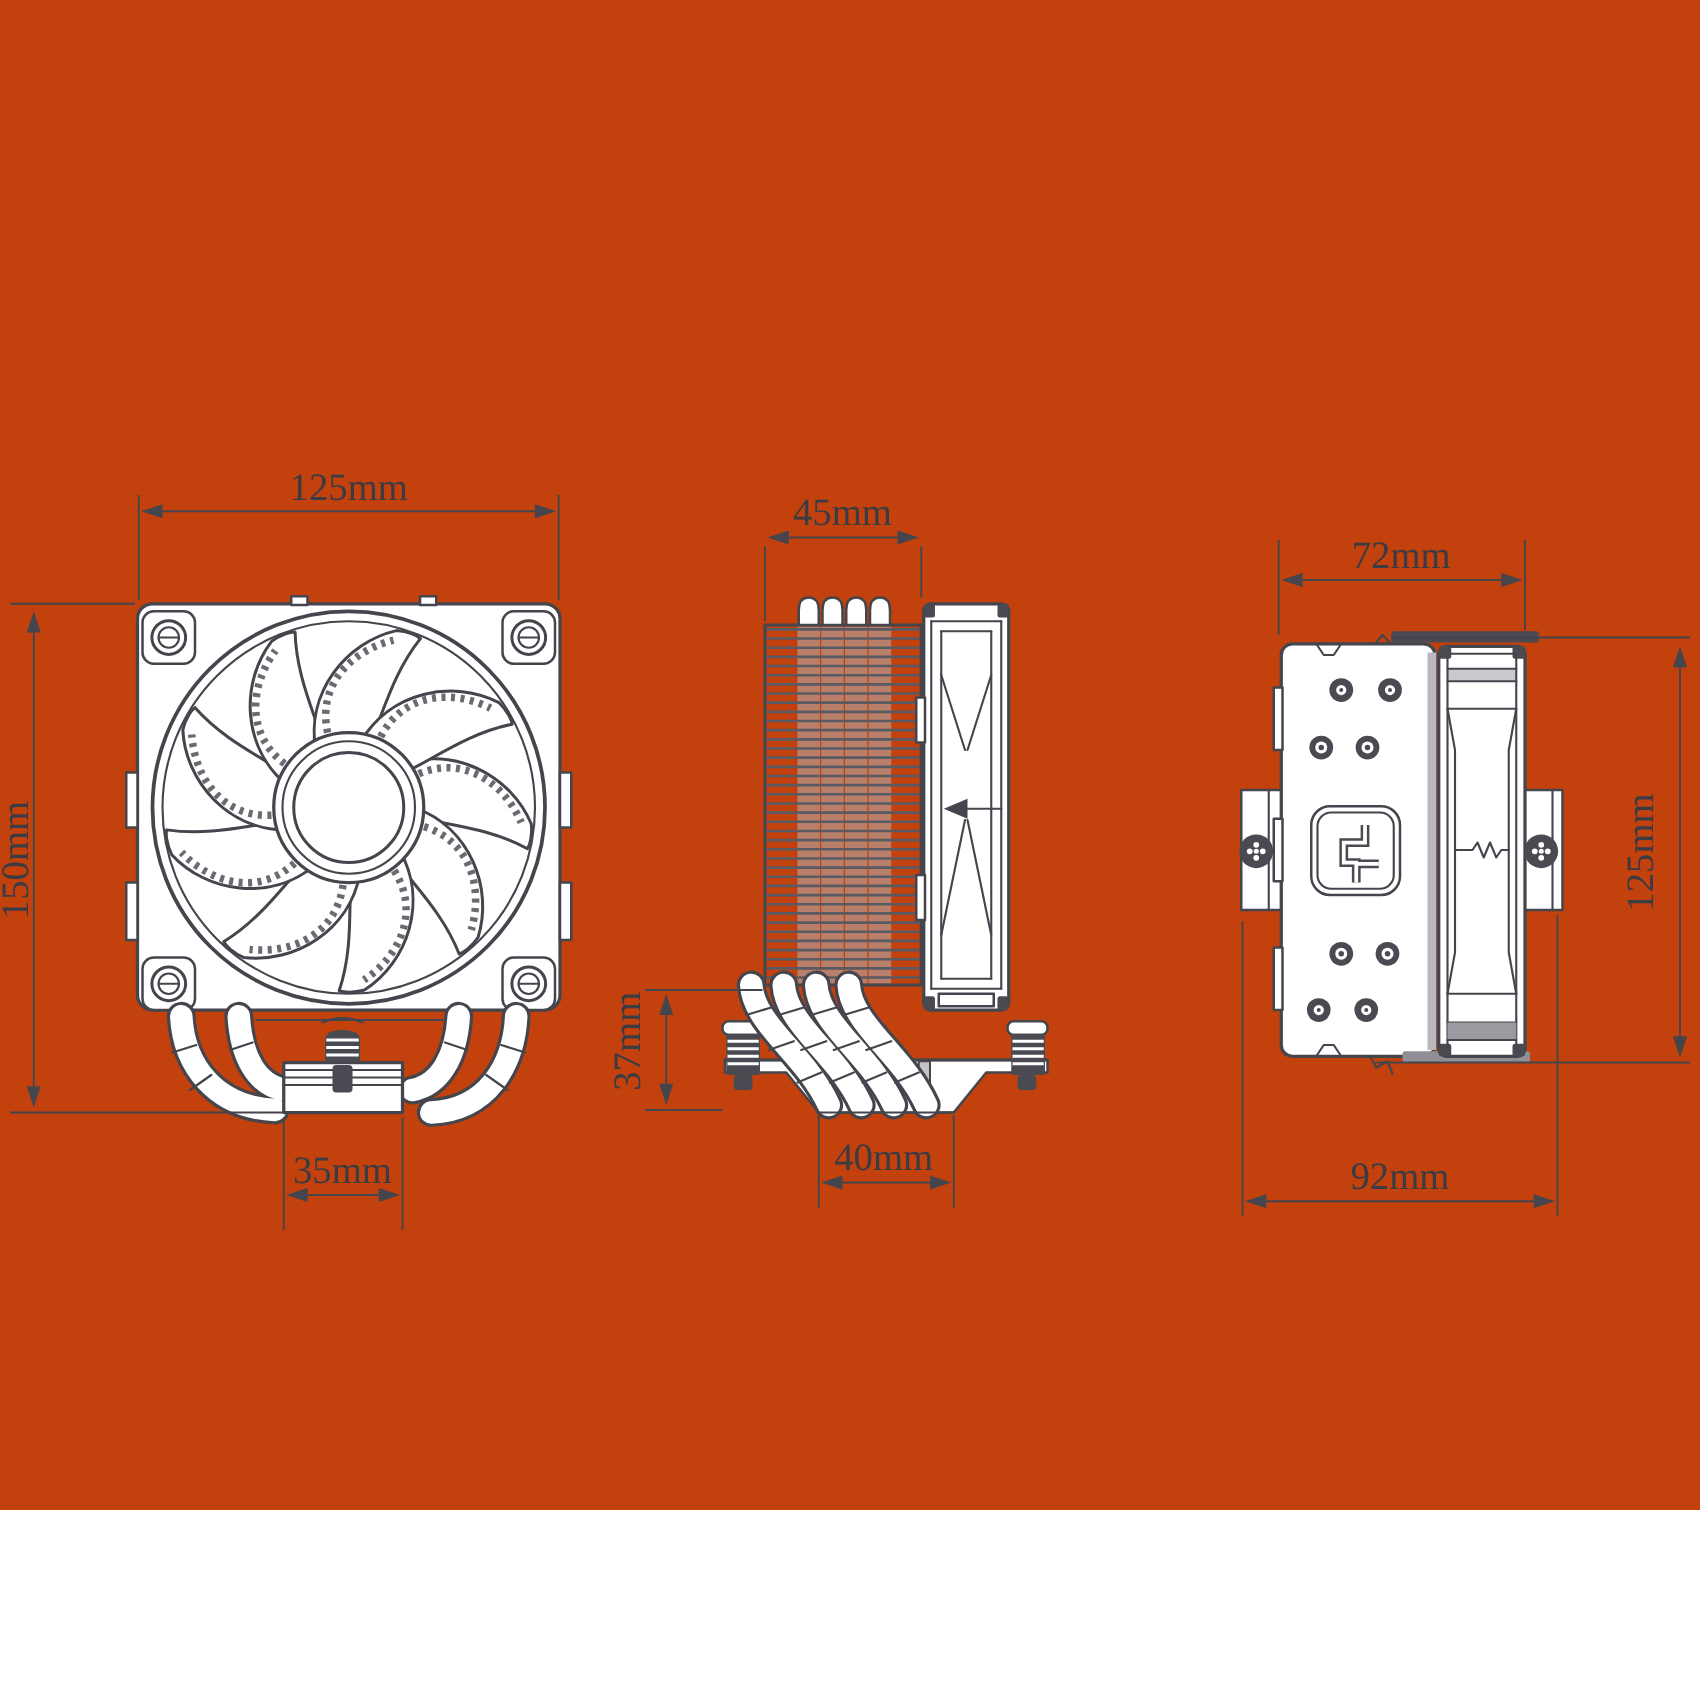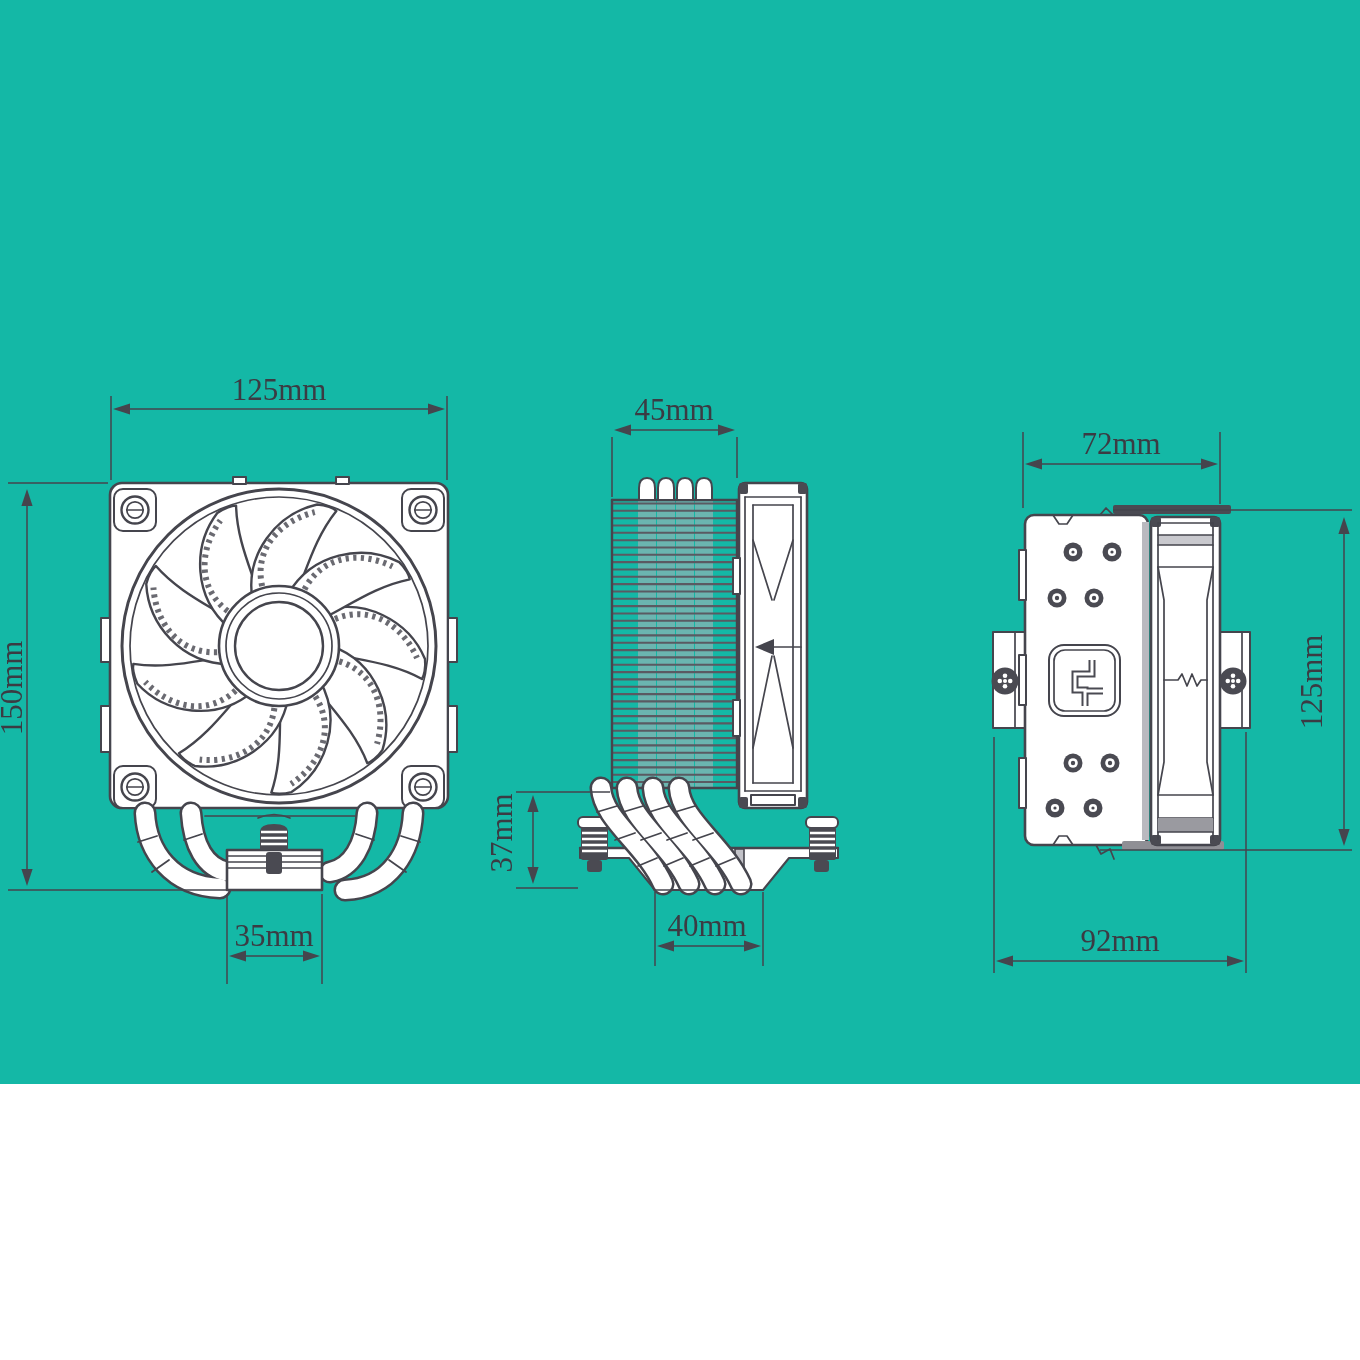--- a/index.html
+++ b/index.html
@@ -1,16 +1,16 @@
 <!DOCTYPE html>
 <html><head>
 <meta charset="utf-8">
 <style>
   html,body{margin:0;padding:0;background:#ffffff;}
-  .page{position:relative;width:1360px;height:1084px;background:#14b8a6;overflow:hidden;
+  .page{position:relative;width:1360px;height:1208px;background:#c2410c;overflow:hidden;
         font-family:"Liberation Serif", serif;}
   svg{display:block;}
   
   .ln{fill:none;stroke:#45454d;stroke-width:2.4;stroke-linecap:round;stroke-linejoin:round;}
   .ln2{fill:none;stroke:#45454d;stroke-width:1.7;stroke-linecap:round;stroke-linejoin:round;}
   .ln3{fill:none;stroke:#45454d;stroke-width:3;stroke-linecap:round;stroke-linejoin:round;}
   .fw{fill:#ffffff;stroke:#45454d;stroke-width:2.6;stroke-linejoin:round;}
   .fw2{fill:#ffffff;stroke:#45454d;stroke-width:2;stroke-linejoin:round;}
   .fdk{fill:#4a4a52;stroke:none;}
   .fgr{fill:#c2c2c8;stroke:#45454d;stroke-width:1.6;}

